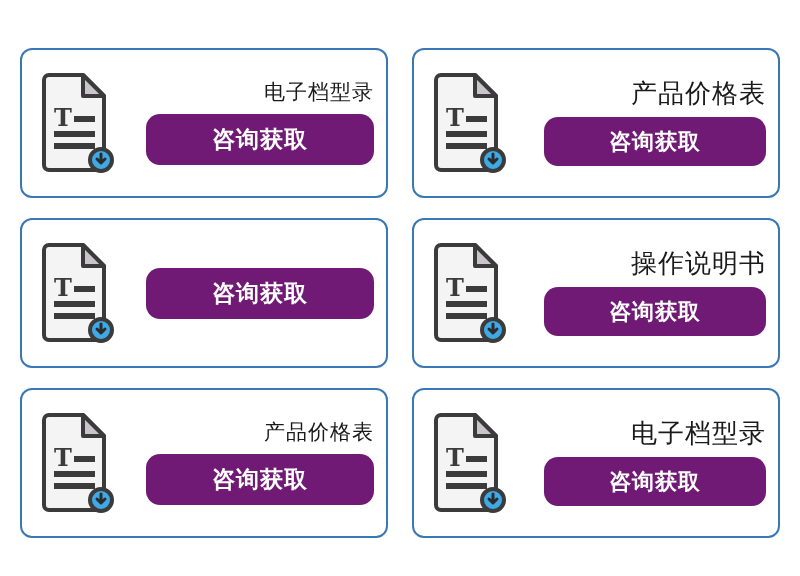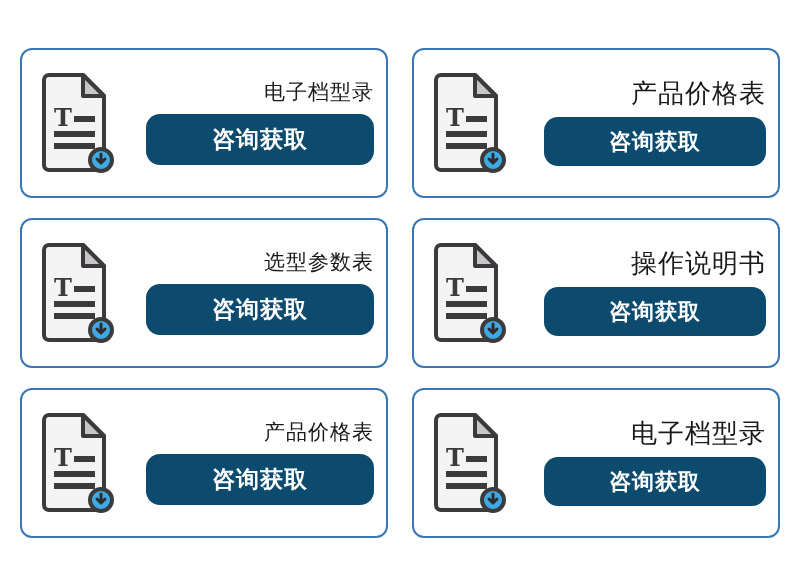--- a/index.html
+++ b/index.html
@@ -81,21 +81,21 @@
   }
 
   .cta-button {
     display: flex;
     align-items: center;
     justify-content: center;
     width: 228px;
     height: 51px;
     border: none;
     border-radius: 14px;
-    background: #0c4a6e;
+    background: #701a75;
     color: #ffffff;
     font-size: 23px;
     font-weight: bold;
     letter-spacing: 1px;
     cursor: pointer;
     padding: 0;
     font-family: "DejaVu Sans", "Liberation Sans", sans-serif;
     white-space: nowrap;
   }
 
@@ -160,21 +160,20 @@
           <path d="M45 4 l21 21 h-21 z" fill="#c9c6c9" stroke="#3b3b3b" stroke-width="4" stroke-linejoin="round"></path>
           <text x="16" y="55" font-family="DejaVu Serif, Liberation Serif, serif" font-size="24" font-weight="bold" fill="#3b3b3b">T</text>
           <rect x="36" y="45" width="21" height="6" fill="#3b3b3b"></rect>
           <rect x="16" y="60" width="41" height="6" fill="#3b3b3b"></rect>
           <rect x="16" y="72" width="41" height="6" fill="#3b3b3b"></rect>
           <circle cx="63" cy="89" r="11" fill="#3fa9e5" stroke="#3b3b3b" stroke-width="4"></circle>
           <path d="M63 83 v8 M59 88 l4 4 l4 -4" stroke="#2b2b2b" stroke-width="3" fill="none" stroke-linecap="round" stroke-linejoin="round"></path>
         </svg>
       </div>
       <div class="card-body">
-        <div class="card-title">选型参数表</div>
         <button class="cta-button">咨询获取</button>
       </div>
     </div>
 
     <div class="card col-right">
       <div class="doc-icon">
         <svg viewBox="0 0 76 104" xmlns="http://www.w3.org/2000/svg">
           <path d="M6 9 a5 5 0 0 1 5-5 h34 l21 21 v69 a5 5 0 0 1 -5 5 h-50 a5 5 0 0 1 -5 -5 z" fill="#f4f4f4" stroke="#3b3b3b" stroke-width="4" stroke-linejoin="round"></path>
           <path d="M45 4 l21 21 h-21 z" fill="#c9c6c9" stroke="#3b3b3b" stroke-width="4" stroke-linejoin="round"></path>
           <text x="16" y="55" font-family="DejaVu Serif, Liberation Serif, serif" font-size="24" font-weight="bold" fill="#3b3b3b">T</text>

